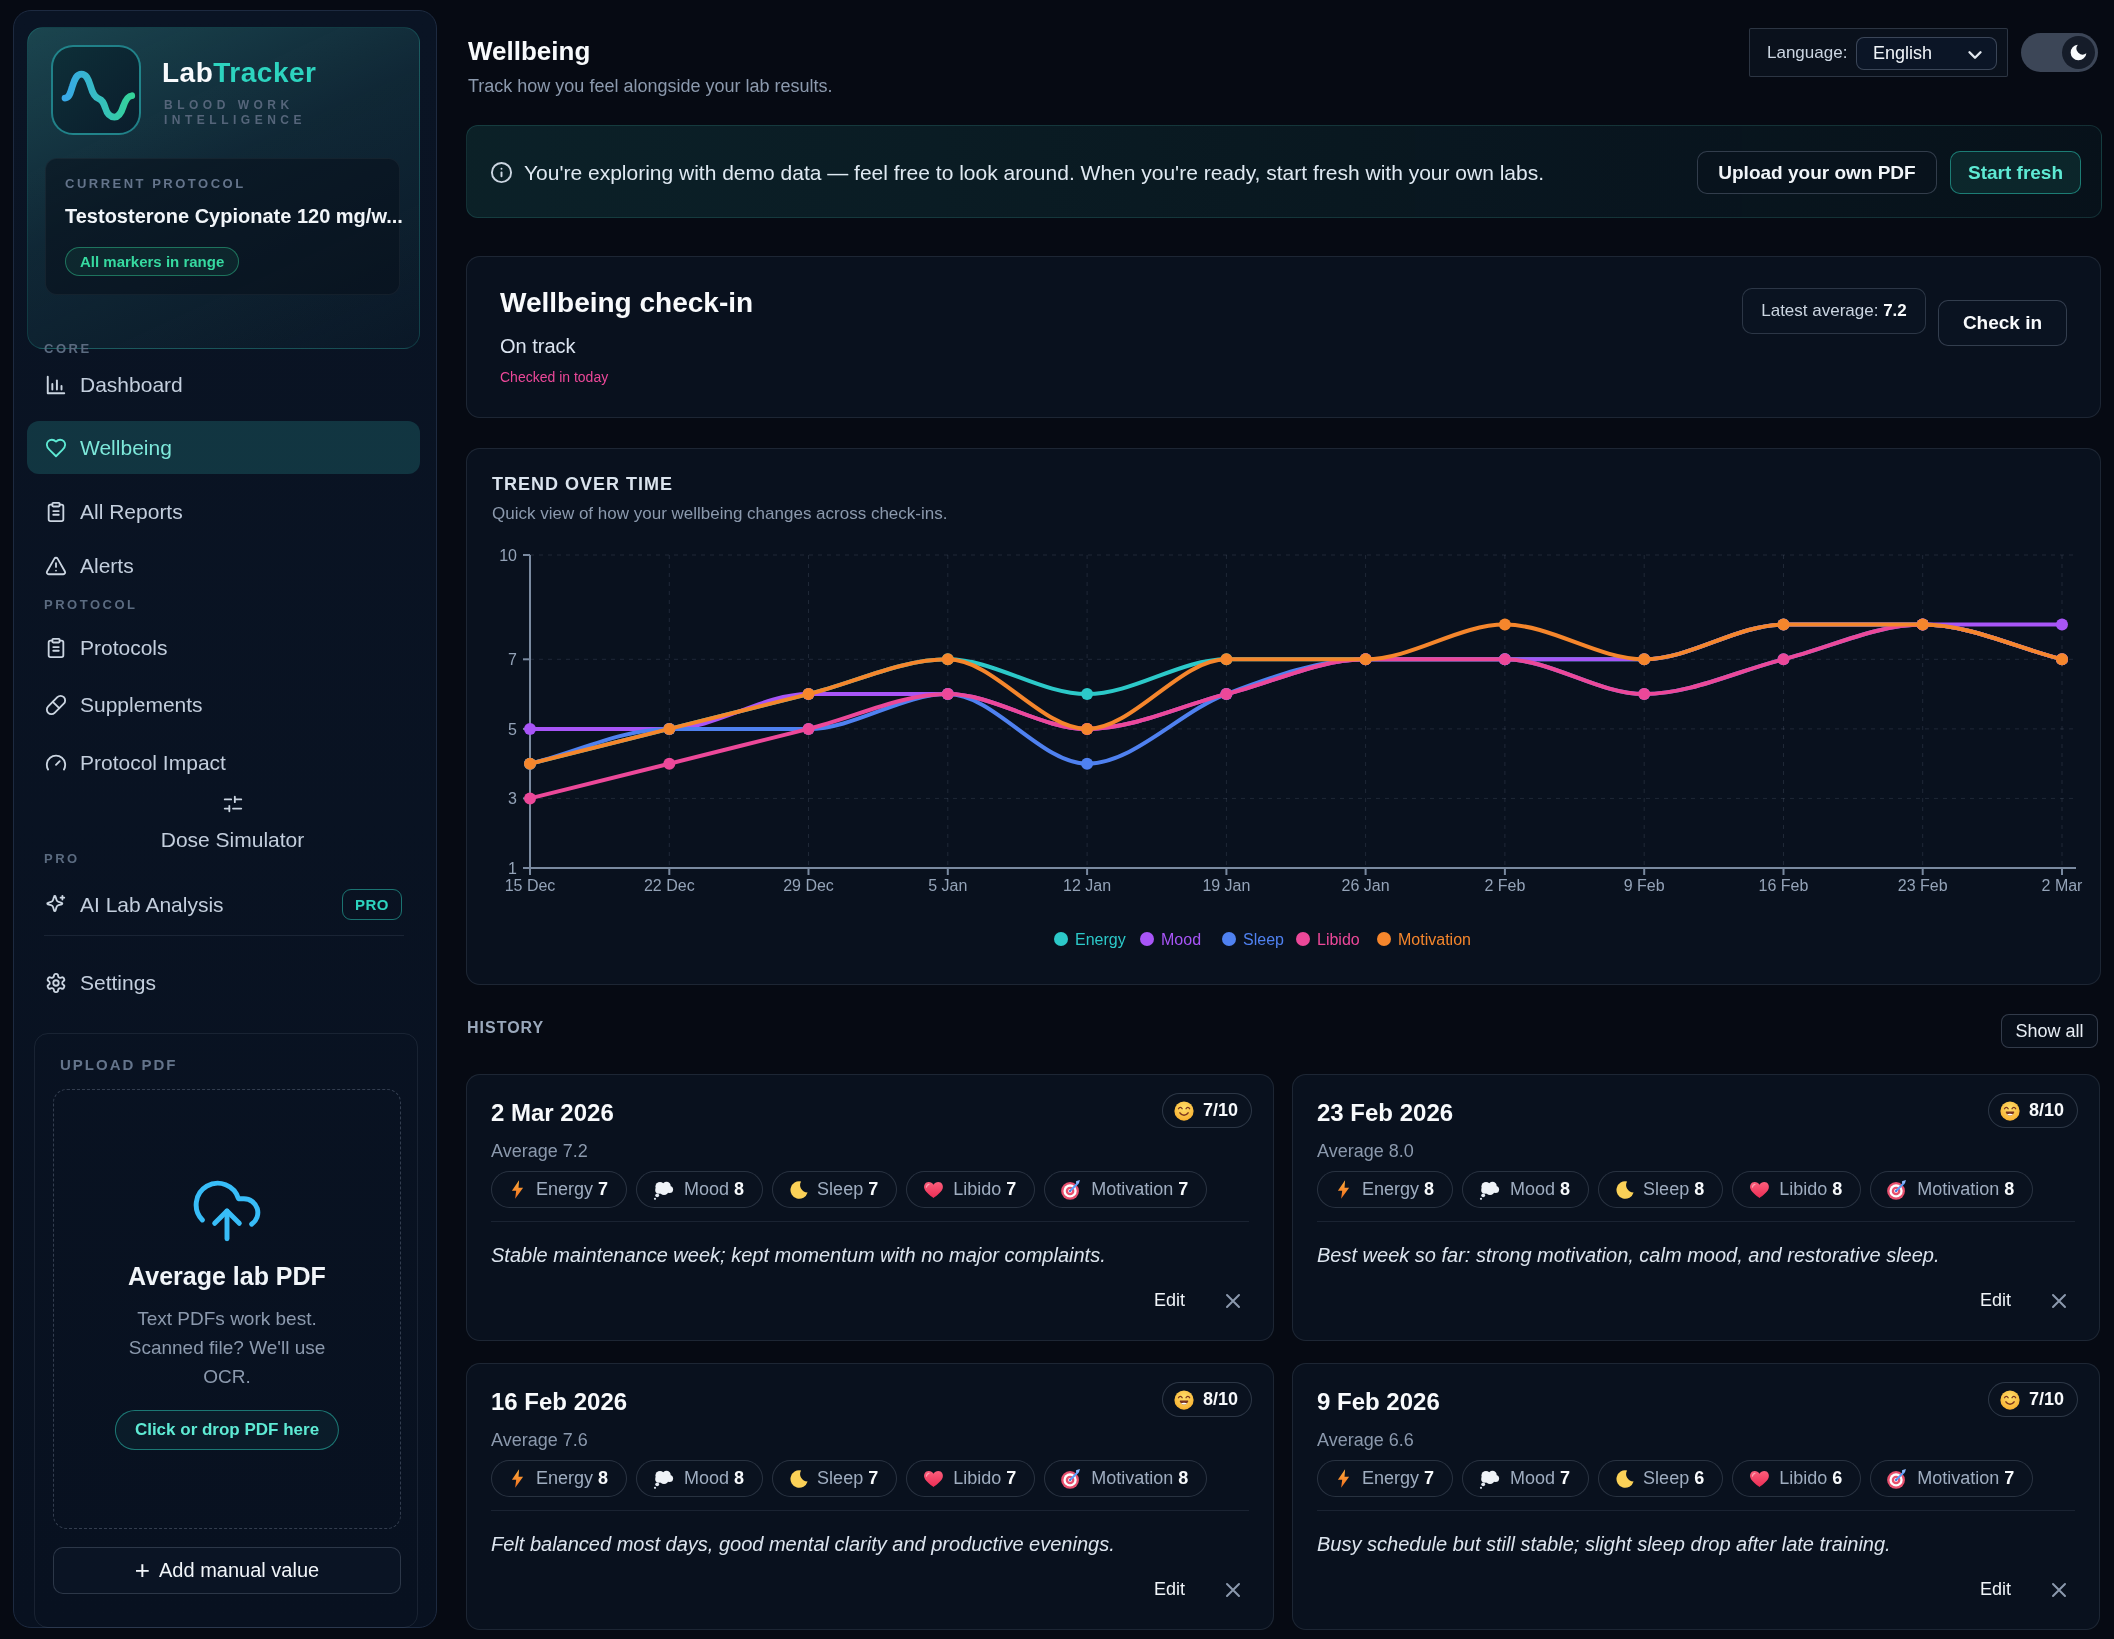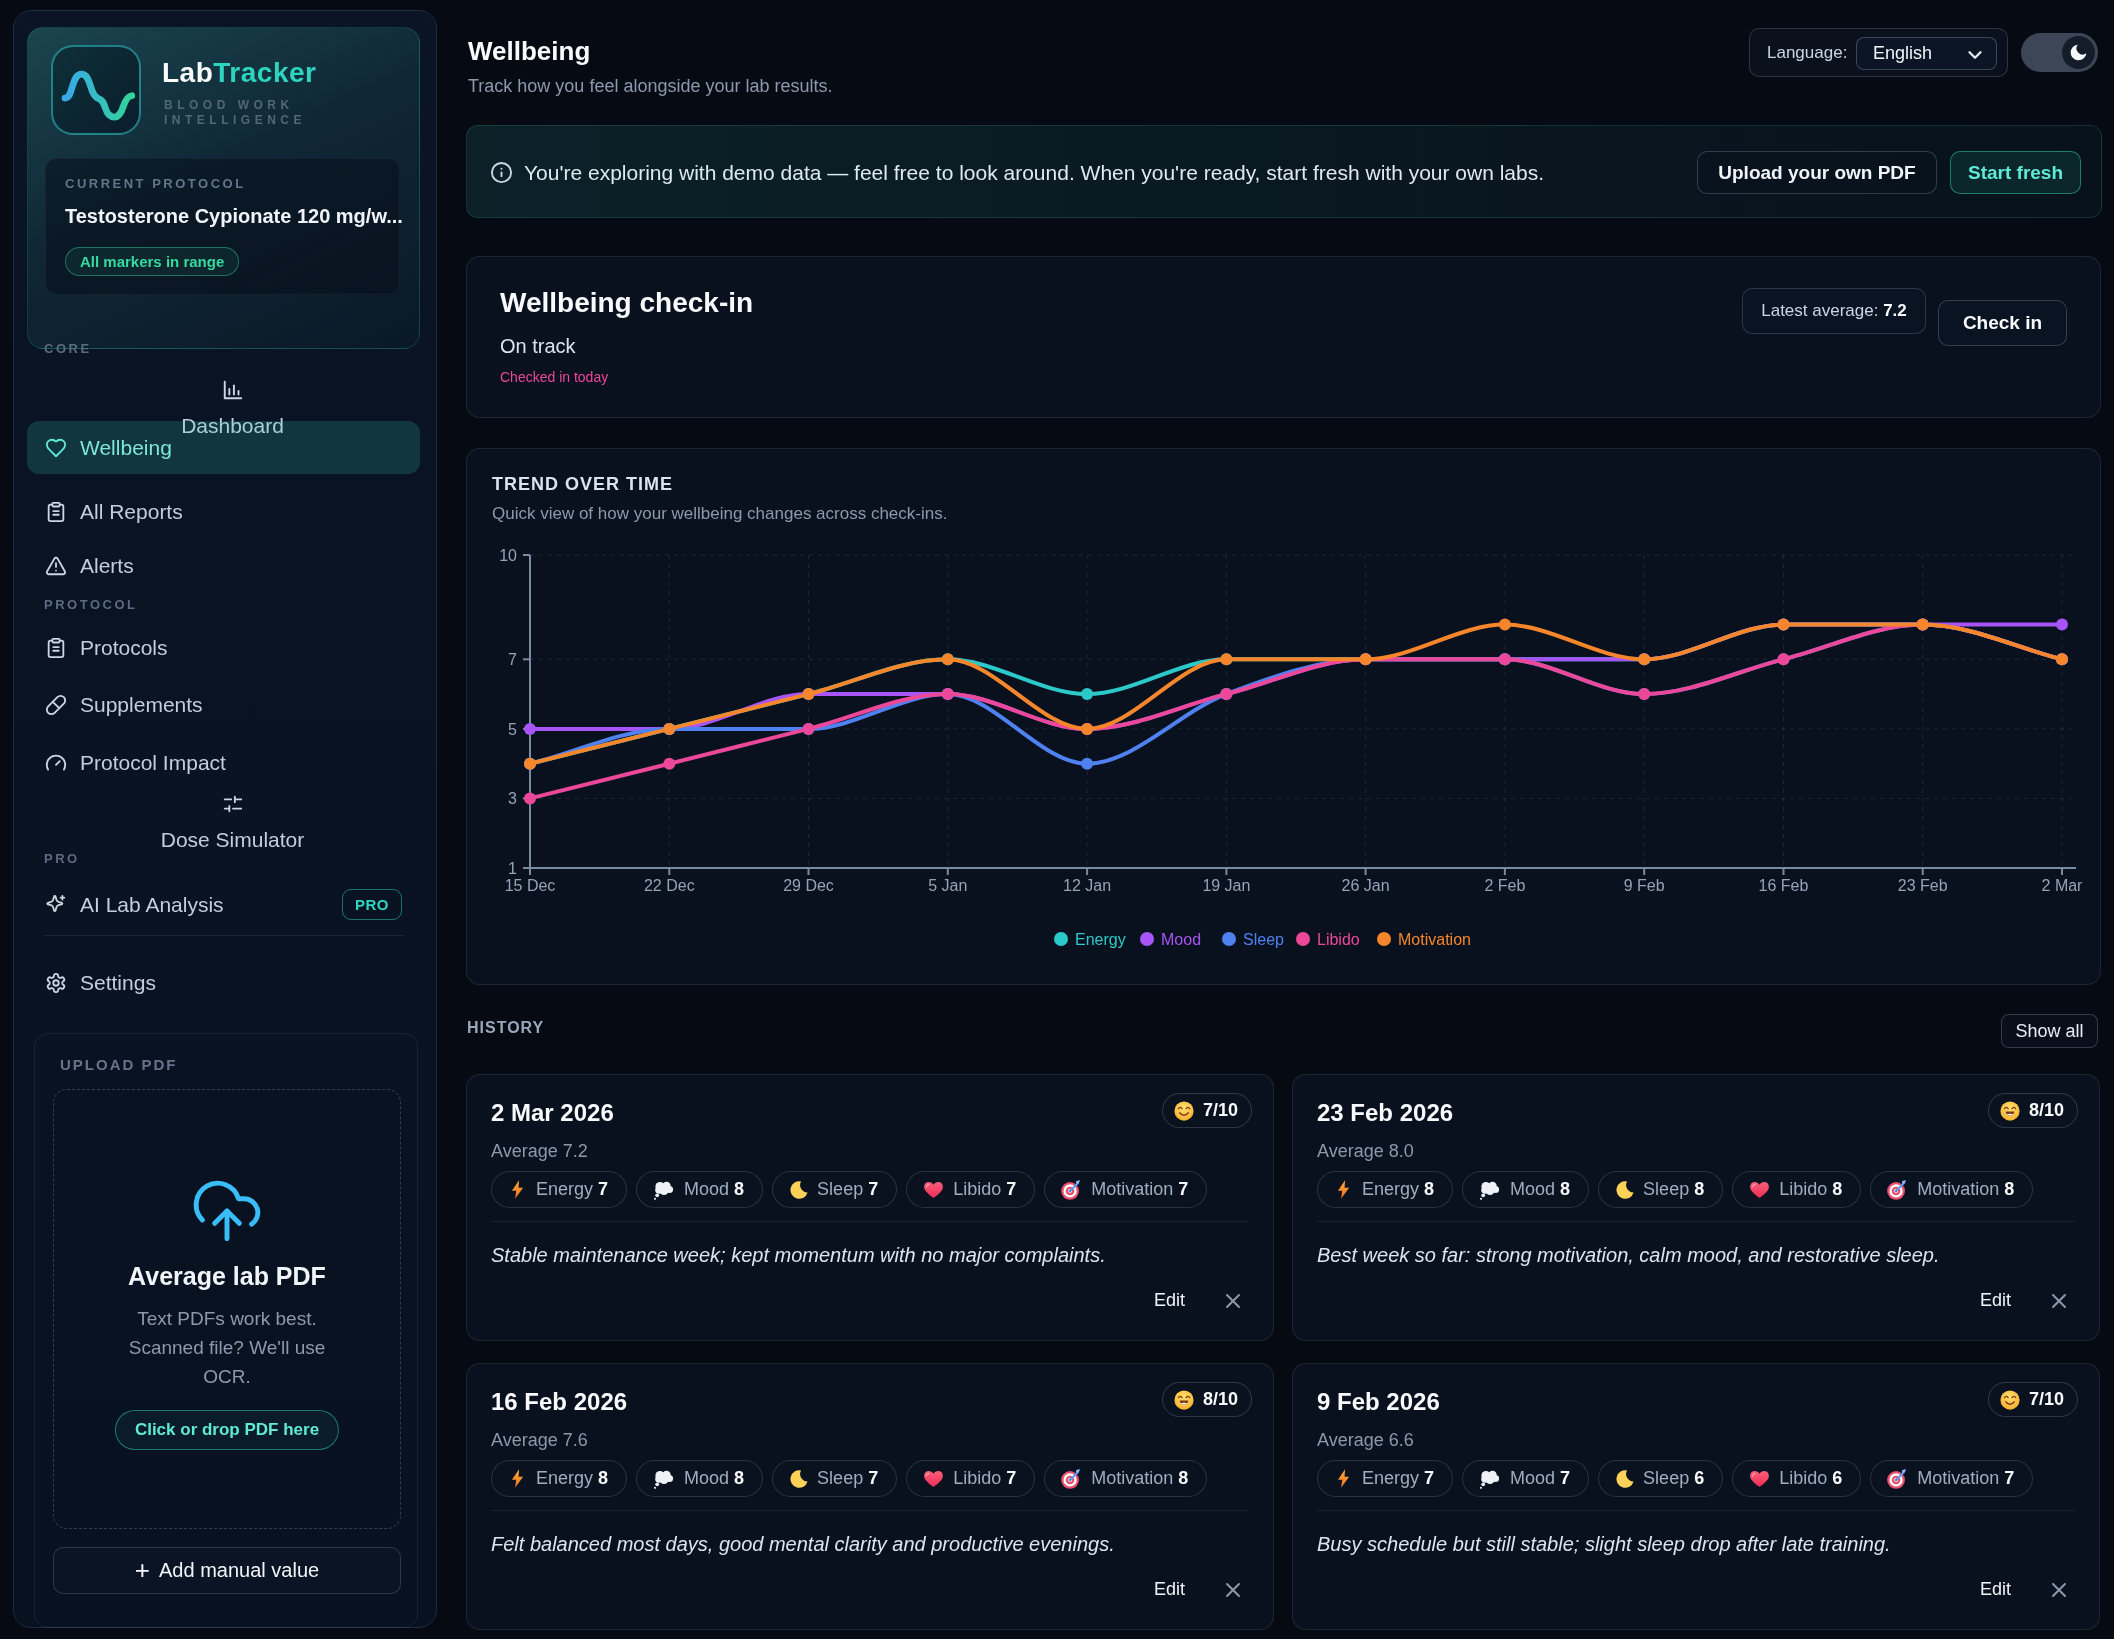--- a/index.html
+++ b/index.html
@@ -53,21 +53,21 @@
 .dropzone { position:absolute; left:18px; top:55px; width:348px; height:440px; border:1px dashed rgba(148,163,184,0.3); border-radius:14px; text-align:center;}
 .droptitle { position:absolute; top:172px; width:100%; font-size:25px; font-weight:bold; color:#f1f5f9; }
 .dropbody { position:absolute; top:214px; width:100%; font-size:19px; color:#8b99ad; line-height:29px; }
 .dropbtn { position:absolute; top:320px; left:50%; transform:translateX(-50%); padding:9px 19px; border:1px solid rgba(45,212,191,0.5); background:rgba(45,212,191,0.06); color:#5eead4; border-radius:999px; font-size:17px; font-weight:bold; white-space:nowrap;}
 .addmanual { position:absolute; left:18px; top:513px; width:348px; height:47px; border:1px solid rgba(148,163,184,0.25); border-radius:10px; color:#f1f5f9; font-size:20px; display:flex; align-items:center; justify-content:center; gap:9px; background:rgba(15,26,42,0.4);}
 
 
 .main { position:absolute; left:466px; top:0; width:1636px; height:1639px; }
 h1.title { position:absolute; left:2px; top:36px; font-size:26px; font-weight:bold; color:#f8fafc; }
 .subtitle { position:absolute; left:2px; top:76px; font-size:18px; color:#8b99ad; }
-.langbox { position:absolute; left:1283px; top:28px; width:259px; height:49px; border:1px solid rgba(148,163,184,0.25); border-radius:10px; background:rgba(13,23,38,0.5); }
+.langbox { position:absolute; left:1283px; top:28px; width:259px; height:49px; border:1px solid rgba(148,163,184,0.25); border-radius:2px; background:rgba(13,23,38,0.5); }
 .langbox .lab { position:absolute; left:17px; top:14px; font-size:17px; color:#cbd5e1; }
 .langsel { position:absolute; left:106px; top:8px; width:141px; height:33px; border:1px solid rgba(148,163,184,0.35); border-radius:8px; background:#0b1526; }
 .langsel .val { position:absolute; left:16px; top:5px; font-size:18px; color:#f1f5f9; }
 .toggle { position:absolute; left:1555px; top:33px; width:77px; height:39px; border-radius:999px; background:#3c4657; }
 .knob { position:absolute; right:3px; top:3px; width:33px; height:33px; border-radius:50%; background:#151c29; }
 
 .banner { position:absolute; left:0; top:125px; width:1636px; height:93px; border-radius:12px;
   background:linear-gradient(90deg, rgba(17,58,63,0.48), rgba(11,30,40,0.38));
   border:1px solid rgba(94,234,212,0.14); }
 .banner .txt { position:absolute; left:57px; top:35px; font-size:21px; color:#dfe9f2; }
@@ -120,21 +120,21 @@
       </div>
     <div class="brand">Lab<span>Tracker</span></div>
     <div class="brandsub">BLOOD WORK<br>INTELLIGENCE</div>
     <div class="protocard">
       <div class="protolabel">CURRENT PROTOCOL</div>
       <div class="prototitle">Testosterone Cypionate 120 mg/w...</div>
       <div class="protopill">All markers in range</div>
     </div>
   </div>
   <div class="seclabel" style="top:330px;">CORE</div>
-  <div class="nav" style="top:368px;flex-direction:column;">
+  <div class="nav" style="top:347px;">
       <svg width="22" height="22" viewBox="0 0 24 24" stroke="#cbd5e1" stroke-width="2.1" fill="none" stroke-linecap="round" stroke-linejoin="round">
         <path d="M3 3v18h18"></path>
         <path d="M8 17v-6"></path>
         <path d="M13 17v-10"></path>
         <path d="M18 17v-4"></path>
       </svg>
       <span>Dashboard</span>
     </div>
   <div class="nav active" style="top:410px;">
       <svg width="22" height="22" viewBox="0 0 24 24" stroke="#5eead4" stroke-width="2" fill="none" stroke-linecap="round" stroke-linejoin="round">

